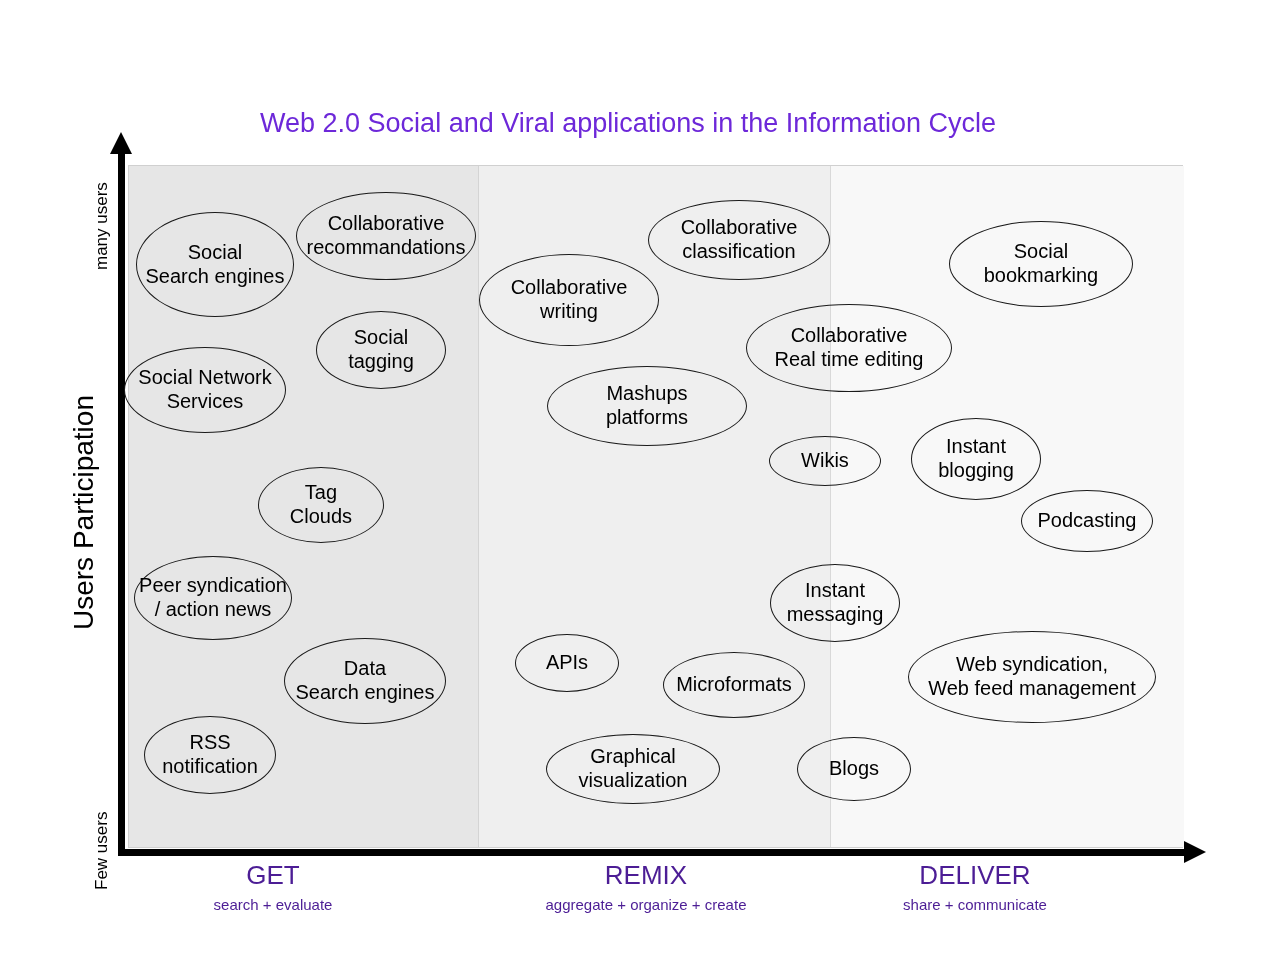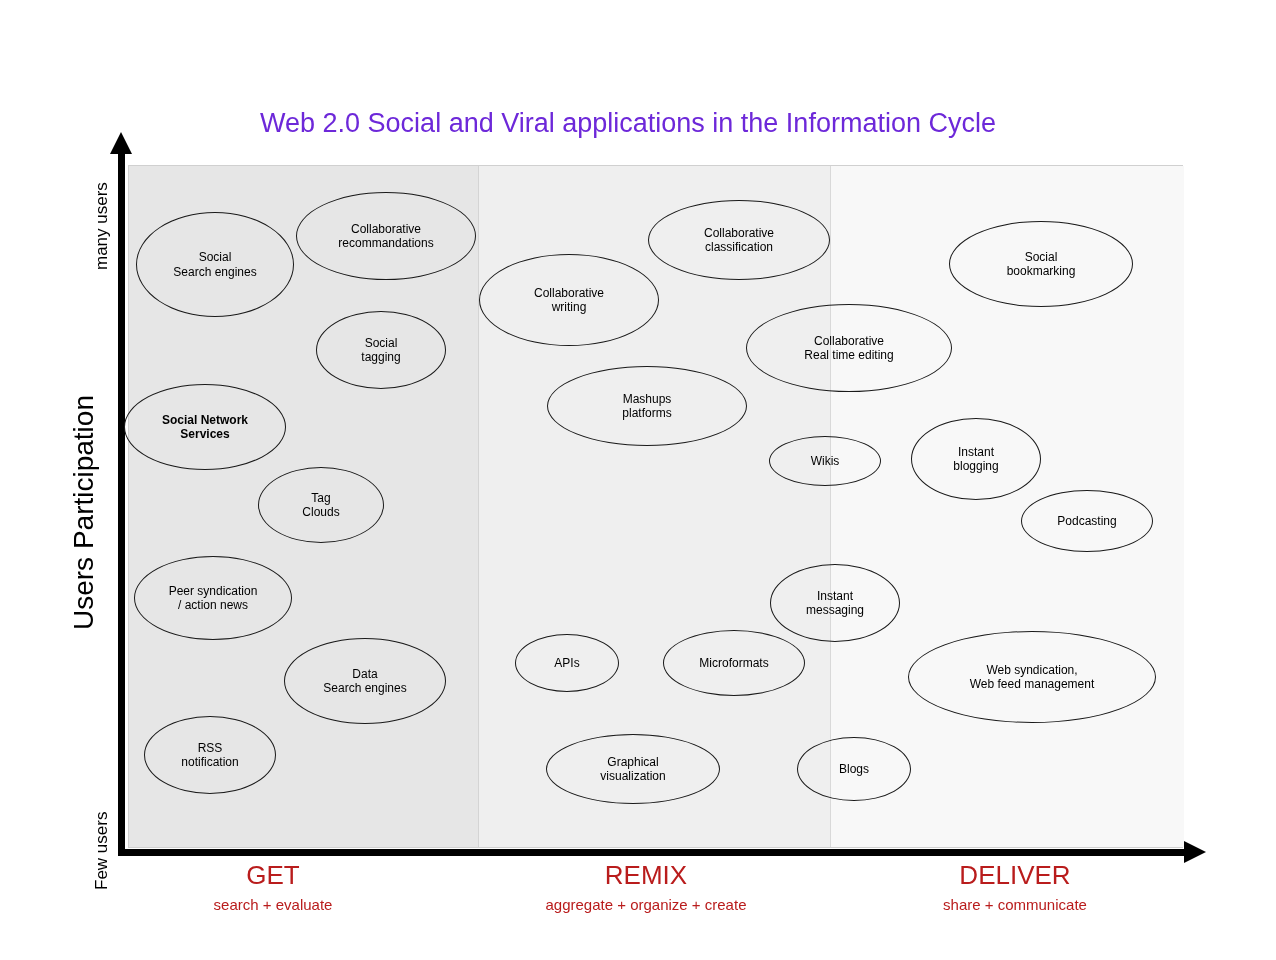--- a/index.html
+++ b/index.html
@@ -135,33 +135,33 @@
   .node {
     position: absolute;
     display: flex;
     align-items: center;
     justify-content: center;
     text-align: center;
     border: 1.4px solid #1a1a1a;
     border-radius: 50%;
     background: transparent;
     box-sizing: border-box;
-    font-size: 12px;
+    font-size: 20px;
     line-height: 1.18;
     color: #000;
     padding: 0 4px;
     white-space: pre-line;
   }
 
   
   .stage {
     position: absolute;
     text-align: center;
     white-space: nowrap;
-    color: #b91c1c;
+    color: #4c1d95;
   }
   .stage-name {
     font-size: 26px;
     line-height: 1.05;
   }
   .stage-sub {
     font-size: 15px;
     margin-top: 8px;
     line-height: 1.05;
   }
@@ -190,21 +190,21 @@
 
   <div class="node" style="left:136px; top:212px; width:158px; height:105px;">Social
 Search engines</div>
 
   <div class="node" style="left:296px; top:192px; width:180px; height:88px;">Collaborative
 recommandations</div>
 
   <div class="node" style="left:316px; top:311px; width:130px; height:78px;">Social
 tagging</div>
 
-  <div class="node" style="left:124px; top:384px; width:162px; height:86px;font-weight:bold;">Social Network
+  <div class="node" style="left:124px; top:347px; width:162px; height:86px;">Social Network
 Services</div>
 
   <div class="node" style="left:258px; top:467px; width:126px; height:76px;">Tag
 Clouds</div>
 
   <div class="node" style="left:134px; top:556px; width:158px; height:84px;">Peer syndication
 /  action news</div>
 
   <div class="node" style="left:284px; top:638px; width:162px; height:86px;">Data
 Search engines</div>
@@ -217,21 +217,21 @@
 
   <div class="node" style="left:648px; top:200px; width:182px; height:80px;">Collaborative
 classification</div>
 
   <div class="node" style="left:547px; top:366px; width:200px; height:80px;">Mashups
 platforms</div>
 
 
   <div class="node" style="left:515px; top:634px; width:104px; height:58px;">APIs</div>
 
-  <div class="node" style="left:663px; top:630px; width:142px; height:66px;text-align:right;">Microformats</div>
+  <div class="node" style="left:663px; top:652px; width:142px; height:66px;text-align:right;">Microformats</div>
 
   <div class="node" style="left:546px; top:734px; width:174px; height:70px;">Graphical
 visualization</div>
 
   <div class="node" style="left:746px; top:304px; width:206px; height:88px;">Collaborative
 Real time editing</div>
 
   <div class="node" style="left:769px; top:436px; width:112px; height:50px;">Wikis</div>
 
   <div class="node" style="left:770px; top:564px; width:130px; height:78px;">Instant
@@ -253,18 +253,18 @@
   <div class="stage" style="left:153px; top:862px; width:240px;">
     <div class="stage-name">GET</div>
     <div class="stage-sub">search + evaluate</div>
   </div>
 
   <div class="stage" style="left:526px; top:862px; width:240px;">
     <div class="stage-name">REMIX</div>
     <div class="stage-sub">aggregate + organize + create</div>
   </div>
 
-  <div class="stage" style="left:895px; top:862px; width:240px;">
+  <div class="stage" style="left:855px; top:862px; width:240px;">
     <div class="stage-name">DELIVER</div>
     <div class="stage-sub">share + communicate</div>
   </div>
 
 </div>
 
 </body></html>

